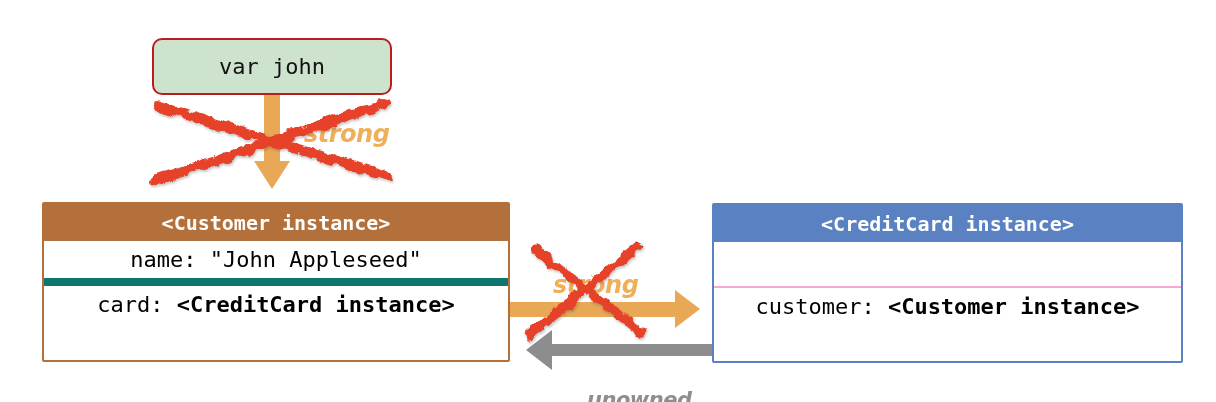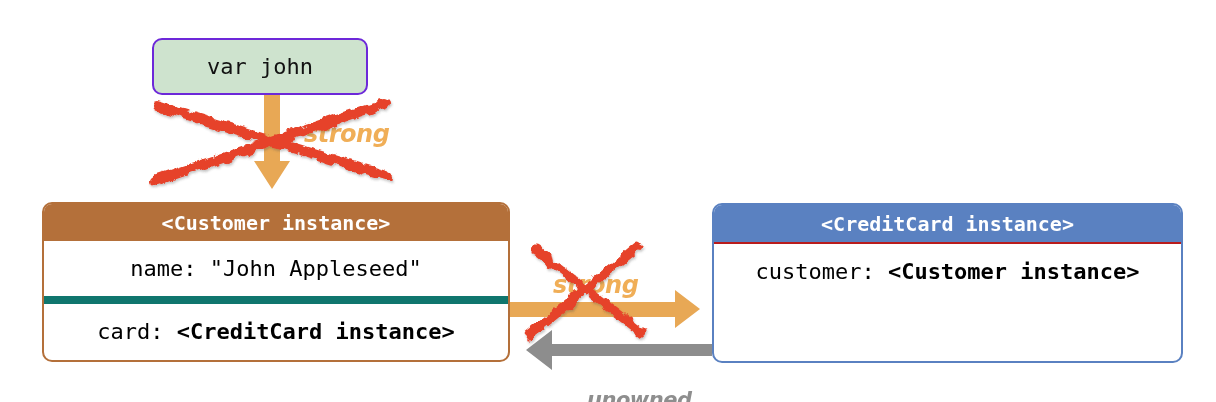--- a/index.html
+++ b/index.html
@@ -13,36 +13,36 @@
     height: 402px;
     background: #ffffff;
     overflow: hidden;
     font-family: "DejaVu Sans Mono", monospace;
   }
 
   
   .var-box {
     position: absolute;
     left: 152px; top: 38px;
-    width: 216px; height: 57px;
+    width: 240px; height: 57px;
     box-sizing: border-box;
     background: #cee3ce;
-    border: 2px solid #6d28d9;
+    border: 2px solid #b91c1c;
     border-radius: 10px;
     display: flex; align-items: center; justify-content: center;
     font-size: 22px;
     color: #121212;
   }
 
   
   .instance-box {
     position: absolute;
     box-sizing: border-box;
     background: #ffffff;
-    border-radius: 10px;
+    border-radius: 2px;
     overflow: hidden;
   }
   .instance-box.customer {
     left: 42px; top: 202px;
     width: 468px; height: 160px;
     border: 2px solid #b4703a;
   }
   .instance-box.creditcard {
     left: 712px; top: 203px;
     width: 471px; height: 160px;
@@ -52,27 +52,27 @@
     display: flex; align-items: center; justify-content: center;
     height: 37px;
     color: #ffffff;
     font-weight: bold;
     font-size: 20px;
   }
   .customer .box-header { background: #b4703a; }
   .creditcard .box-header { background: #5a81c1; }
   .box-row {
     display: flex; align-items: center; justify-content: center;
-    height: 55px;
+    height: 37px;
     font-size: 22px;
     color: #000000;
     white-space: pre;
   }
   .customer .box-row.divided { border-top: 8px solid #0f766e; }
-  .creditcard .box-row.divided { border-top: 2px solid #b91c1c; }
+  .creditcard .box-row.divided { border-top: 2px solid #f9a8d4; margin-top: 44px; }
   .bold { font-weight: bold; }
 
   
   .ref-label {
     position: absolute;
     font-family: "DejaVu Sans", sans-serif;
     font-weight: bold;
     letter-spacing: -0.5px;
     line-height: 1;
     font-style: italic;

